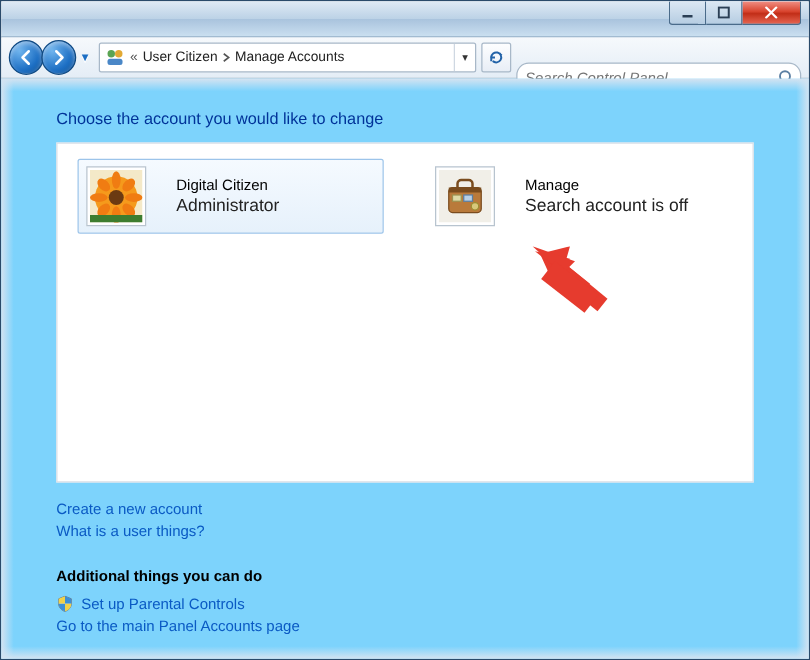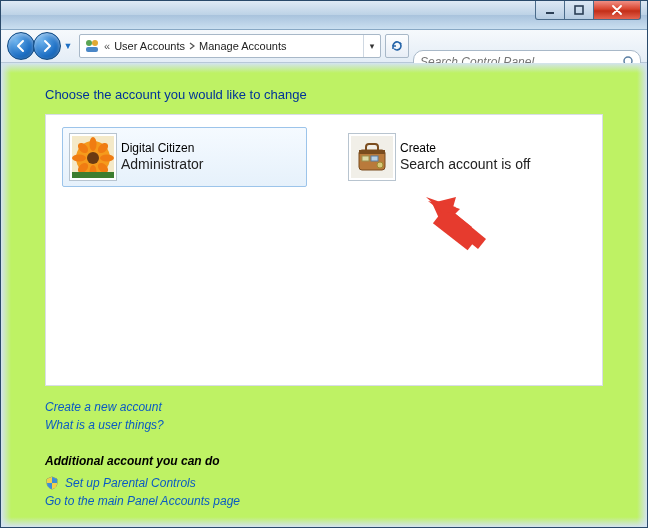--- a/index.html
+++ b/index.html
@@ -176,21 +176,21 @@
     width: 14px; height: 14px;
     color: #5b7fa3;
     display:flex;align-items:center;justify-content:center;
   }
   
   .client {
     position: relative;
     flex: 1;
     display: flex;
     flex-direction: column;
-    background: #bef264;
+    background: #7dd3fc;
   }
   .client::before, .client::after {
     content: "";
     position: absolute;
     top: 0; bottom: 0;
     width: 10px;
     pointer-events: none;
   }
   .client::before { left: 0; background: linear-gradient(to right, #d4e3f1, transparent); }
   .client::after { right: 0; background: linear-gradient(to left, #d4e3f1, transparent); }
@@ -225,21 +225,21 @@
     flex-direction: column;
     position: relative;
   }
   .accounts-row {
     display: flex;
     gap: 34px;
   }
   .account-tile {
     display: flex;
     align-items: center;
-    gap: 4px;
+    gap: 24px;
     padding: 6px 10px 6px 6px;
     border: 1px solid transparent;
     border-radius: 2px;
     width: 246px;
     height: 60px;
     box-sizing: border-box;
   }
   .account-tile.selected {
     border: 1px solid #9cc4ea;
     background: linear-gradient(to bottom, #f5faff, #e6f1fb);
@@ -262,21 +262,21 @@
 
   .annotation-arrow {
     position: absolute;
     top: 82px;
     left: 380px;
     pointer-events: none;
   }
 
   .links-block {
     margin-top: 14px;
-    display:flex; flex-direction:column; gap:4px;font-style:italic;
+    display:flex; flex-direction:column; gap:4px;
   }
   a.cp-link {
     color: #0a5ac4;
     text-decoration: none;
     font-size: 12px;
     cursor: pointer;
   }
   .additional-heading {
     font-weight: bold;
     font-size: 12px;
@@ -333,21 +333,21 @@
 
     <div class="breadcrumb">
       <span class="bc-icon">
         <svg width="16" height="16" viewBox="0 0 16 16">
           <circle cx="5" cy="5" r="3" fill="#5aa453"></circle>
           <circle cx="11" cy="5" r="3" fill="#e2a934"></circle>
           <rect x="2" y="9" width="12" height="5" rx="2" fill="#4a87c7"></rect>
         </svg>
       </span>
       <span class="bc-left-chevrons">«</span>
-      <span>User Accounts</span>
+      <span>User Citizen</span>
       <span class="bc-sep">
         <svg width="6" height="8" viewBox="0 0 6 8">
             <path d="M1 1 L5 4 L1 7" fill="none" stroke="#555" stroke-width="1.3"></path>
           </svg>
       </span>
       <span>Manage Accounts</span>
       <span class="bc-dd">▾</span>
     </div>
 
     <div class="refresh-btn">
@@ -410,21 +410,21 @@
                 <rect width="42" height="42" fill="#f1efe8"></rect>
                 <rect x="8" y="14" width="26" height="20" rx="3" fill="#b97a3b" stroke="#7a4c1e" stroke-width="1"></rect>
                 <rect x="8" y="14" width="26" height="4" fill="#7a4c1e"></rect>
                 <path d="M15 14 v-3 a3 3 0 0 1 3 -3 h6 a3 3 0 0 1 3 3 v3" fill="none" stroke="#7a4c1e" stroke-width="2"></path>
                 <rect x="11" y="20" width="7" height="5" fill="#dedba8" stroke="#9c9250"></rect>
                 <rect x="20" y="20" width="7" height="5" fill="#b8d1e7" stroke="#5b7fa3"></rect>
                 <circle cx="29" cy="29" r="3" fill="#d7c87a" stroke="#9c8b30"></circle>
               </svg>
             </div>
             <div class="account-text">
-              <span class="account-name">Create</span>
+              <span class="account-name">Manage</span>
               <span class="account-sub">Search account is off</span>
             </div>
           </div>
 
         </div>
 
         <svg class="annotation-arrow" width="70" height="56" viewBox="0 0 70 56">
           <g fill="#e63b2e">
             <polygon points="6,6 30,0 26,14 46,30 34,44 16,28"></polygon>
             <path d="M26 14 L60 42 L52 52 L20 26 Z"></path>
@@ -437,21 +437,21 @@
             <rect x="18" y="12" width="44" height="18" transform="rotate(38 18 12)"></rect>
           </g>
         </svg>
 
       </div>
 
       <div class="links-block">
         <a class="cp-link">Create a new account</a>
         <a class="cp-link">What is a user things?</a>
 
-        <div class="additional-heading">Additional account you can do</div>
+        <div class="additional-heading">Additional things you can do</div>
 
         <div class="link-with-icon">
           <span class="shield-icon">
             <svg width="14" height="14" viewBox="0 0 14 14">
               <path d="M7 1 L12 3 V7 C12 10 9.8 12.4 7 13 C4.2 12.4 2 10 2 7 V3 Z" fill="#fff" stroke="#555" stroke-width="0.6"></path>
               <path d="M7 1 L12 3 V7 H7 Z" fill="#3d8fd6"></path>
               <path d="M7 1 L2 3 V7 H7 Z" fill="#f1d24a"></path>
               <path d="M2 7 H7 V13 C4.2 12.4 2 10 2 7 Z" fill="#3d8fd6"></path>
               <path d="M12 7 H7 V13 C9.8 12.4 12 10 12 7 Z" fill="#f1d24a"></path>
             </svg>

